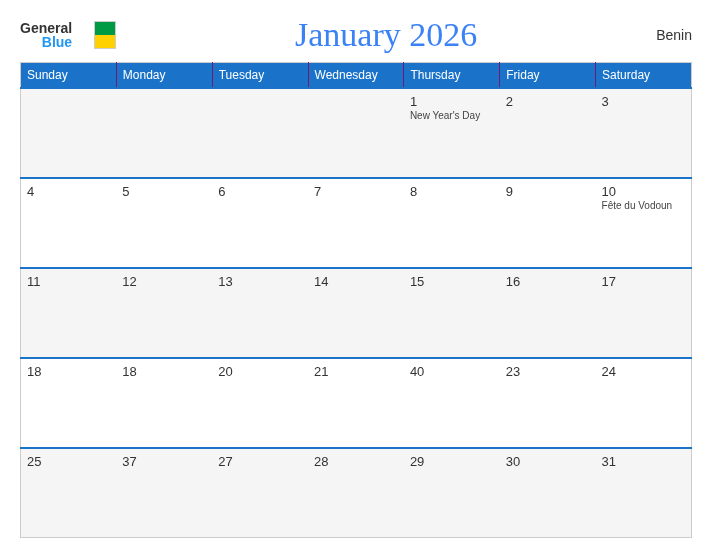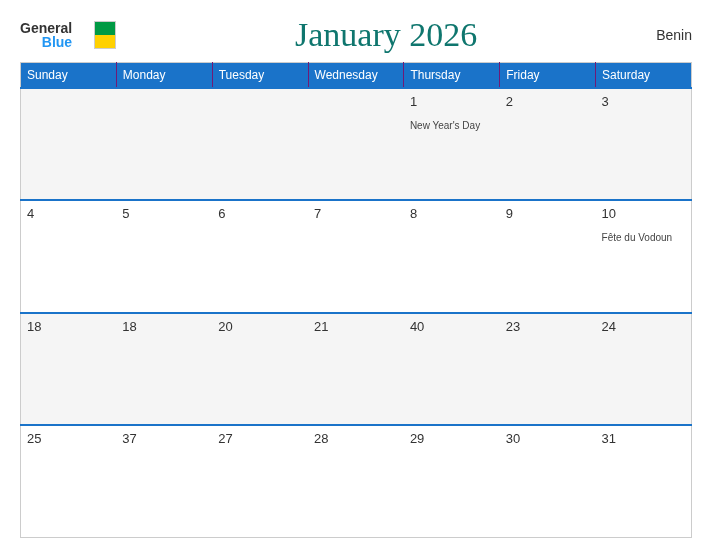--- a/index.html
+++ b/index.html
@@ -37,21 +37,21 @@
     }
     .logo-text-blue {
       font-size: 14px;
       font-weight: bold;
       color: #2196f3;
       line-height: 1;
     }
     .title {
       font-size: 34px;
       font-weight: normal;
-      color: #0f766e;
+      color: #3b82f6;
       text-align: center;
       font-family: Georgia, serif;
     }
     .country {
       font-size: 14px;
       color: #333;
       text-align: right;
     }
     .calendar {
       flex: 1;
@@ -88,21 +88,21 @@
       background: #f5f5f5;
     }
     .cell-day {
       font-size: 13px;
       color: #333;
       font-weight: normal;
     }
     .cell-event {
       font-size: 10px;
       color: #444;
-      margin-top: 10px;
+      margin-top: 0;
       line-height: 1.3;
     }
   </style>
 </head>
 <body>
 
 <div class="page">
   <div class="header">
     <div class="logo">
       <div style="display:flex;flex-direction:column;align-items:flex-end;line-height:1.1">
@@ -168,20 +168,43 @@
           <td>
             <div class="cell-day">9</div>
           </td>
           <td>
             <div class="cell-day">10</div>
             <div class="cell-event">Fête du Vodoun</div>
           </td>
         </tr>
         <tr>
           <td>
+            <div class="cell-day">11</div>
+          </td>
+          <td>
+            <div class="cell-day">12</div>
+          </td>
+          <td>
+            <div class="cell-day">13</div>
+          </td>
+          <td>
+            <div class="cell-day">14</div>
+          </td>
+          <td>
+            <div class="cell-day">15</div>
+          </td>
+          <td>
+            <div class="cell-day">16</div>
+          </td>
+          <td>
+            <div class="cell-day">17</div>
+          </td>
+        </tr>
+        <tr>
+          <td>
             <div class="cell-day">18</div>
           </td>
           <td>
             <div class="cell-day">18</div>
           </td>
           <td>
             <div class="cell-day">20</div>
           </td>
           <td>
             <div class="cell-day">21</div>

